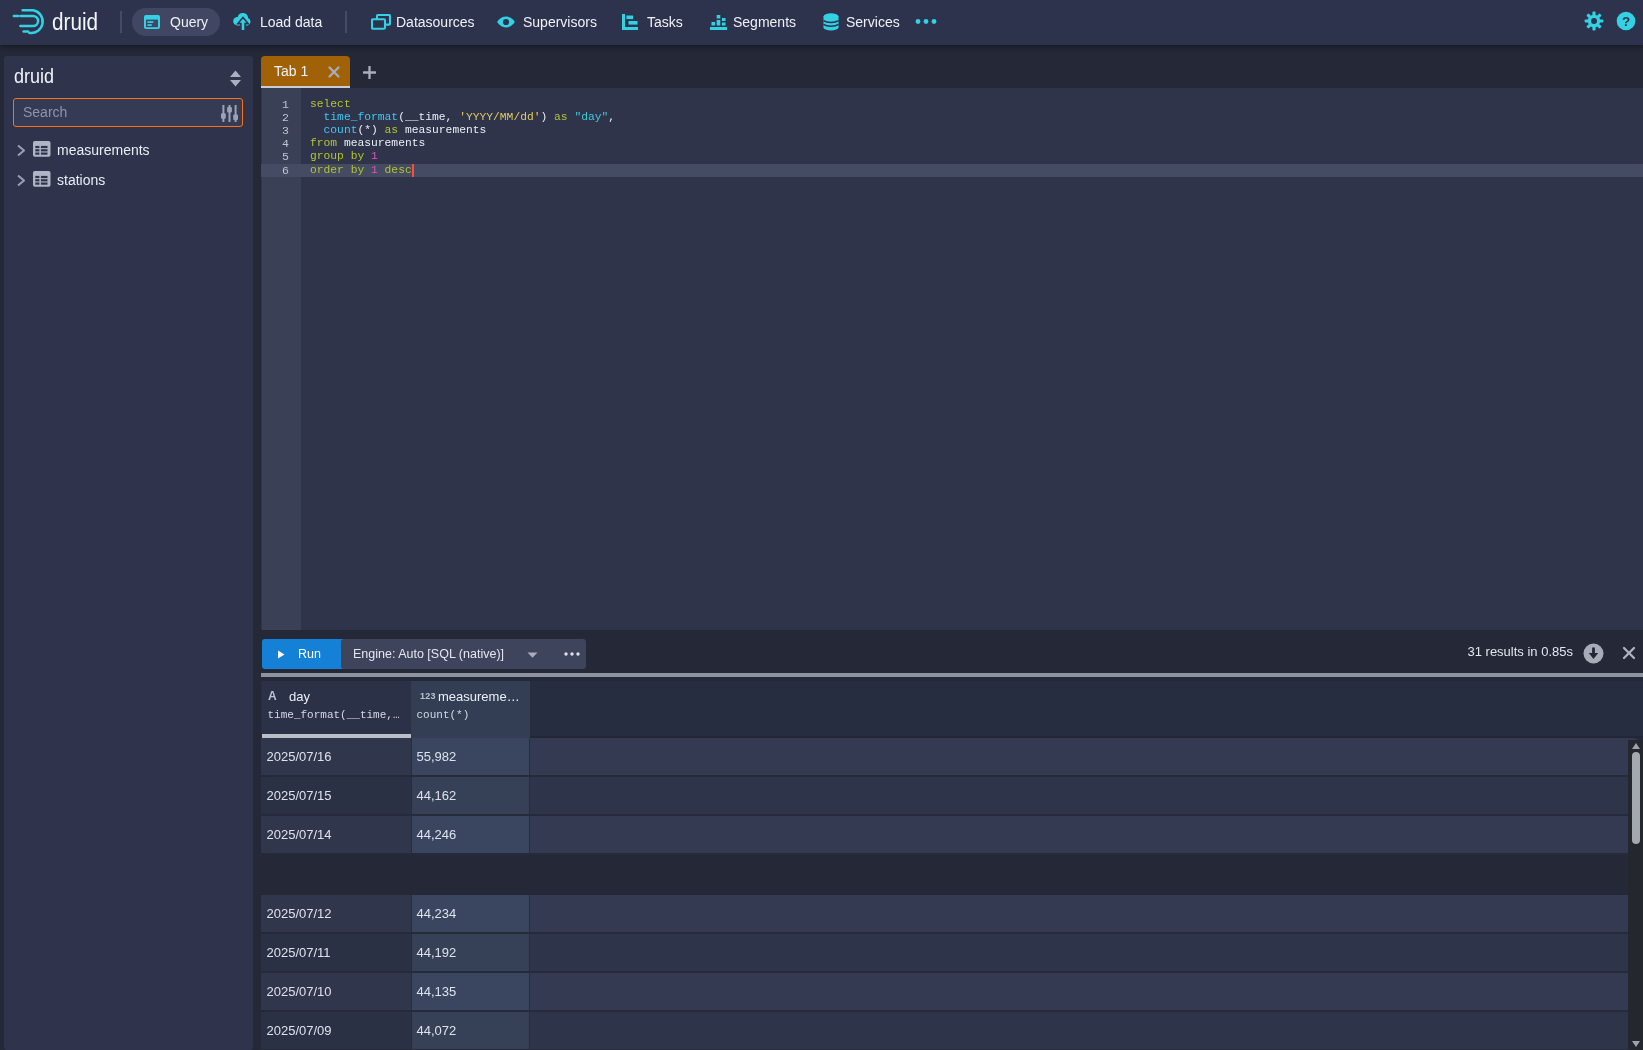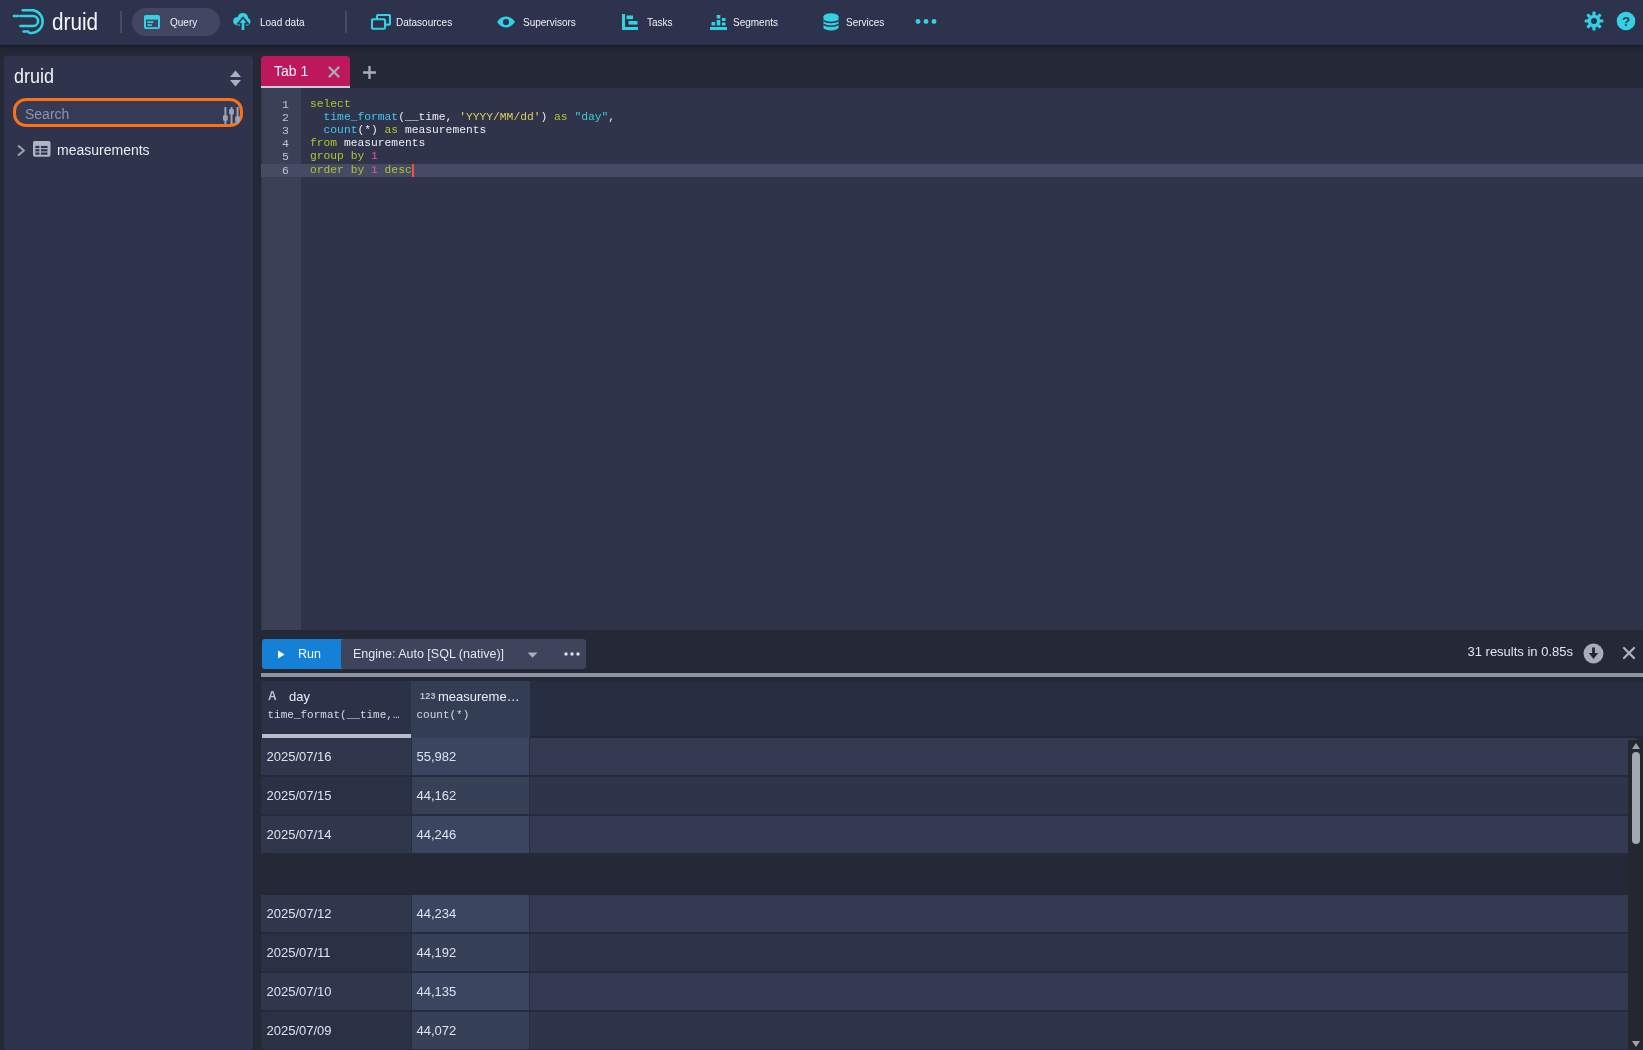--- a/index.html
+++ b/index.html
@@ -1,27 +1,27 @@
 <!DOCTYPE html>
 <html><head>
 <meta charset="utf-8">
 <style>
   * { margin:0; padding:0; box-sizing:border-box; }
   html,body { width:1643px; height:1050px; overflow:hidden; }
   body { background:#242837; font-family:"Liberation Sans", sans-serif; }
   .abs { position:absolute; }
   .nav { left:0; top:0; width:1643px; height:45px; background:#2e334d; box-shadow:0 2px 4px rgba(10,13,24,.5); }
-  .navtxt { color:#eef1f6; font-size:10px; line-height:45px; height:59px; }
+  .navtxt { color:#eef1f6; font-size:14px; line-height:45px; height:59px; }
   .pill { background:#414763; border-radius:14px; }
   .vdiv { width:2px; background:#454b63; top:11px; height:22px; }
   .side { left:4px; top:56px; width:249px; height:994px; background:#2f344c; border-radius:3px; }
   .mono { font-family:"Liberation Mono", monospace; }
 
   
-  .tab { left:261px; top:56px; width:89px; height:32px; background:#be185d; border-radius:4px 4px 0 0; }
+  .tab { left:261px; top:56px; width:89px; height:32px; background:#a16207; border-radius:4px 4px 0 0; }
   .editor { left:261px; top:88px; width:1382px; height:542px; background:#2f344a; }
   .gutter { left:1px; top:0; width:39px; height:542px; background:#3a4055; }
   .gutnums { left:1px; top:9.6px; width:27px; color:#bdc3d1; font-size:11.5px; line-height:13.2px; text-align:right; }
   .code { left:49px; top:9.6px; font-size:11.3px; line-height:13.2px; color:#eaedf4; white-space:pre; }
   .k { color:#b3c32e; } .f { color:#3ec8f0; } .s { color:#e3ca60; } .q { color:#3fcada; } .n { color:#e253bb; }
 
   
   .btn { height:30px; top:9px; border-radius:3px; background:#3d445c; color:#e3e7ef; font-size:12.5px; }
 
   
@@ -139,21 +139,21 @@
       <text x="10" y="14.6" text-anchor="middle" font-family="Liberation Sans" font-size="13.5" font-weight="bold" fill="#2e334d">?</text>
     </svg>
   </div>
 
   <div class="abs side">
     <div class="abs" style="left:10px;top:9px;font-size:20px;color:#f1f4f9;transform:scaleX(.9);transform-origin:left;">druid</div>
     <svg class="abs" style="left:225px;top:14px;" width="13" height="17" viewBox="0 0 13 17">
       <path d="M6.5 0.5 L12 7 H1 Z" fill="#a9b0bf"></path>
       <path d="M6.5 16.5 L12 10 H1 Z" fill="#a9b0bf"></path>
     </svg>
-    <div class="abs" style="left:9px;top:42px;width:230px;height:29px;background:#353b54;border:3px solid #f97316;border-radius:13px;">
+    <div class="abs" style="left:9px;top:42px;width:230px;height:29px;background:#353b54;border:1px solid #f97316;border-radius:3px;">
       <div class="abs" style="left:9px;top:0;line-height:27px;font-size:14px;color:#8d95a9;">Search</div>
       <svg class="abs" style="left:207px;top:5.5px;" width="17" height="17" viewBox="0 0 17 17">
         <g fill="#9aa2b6">
           <rect x="1.4" y="0" width="2" height="17"></rect>
           <rect x="7.5" y="0" width="2" height="17"></rect>
           <rect x="13.6" y="0" width="2" height="17"></rect>
           <rect x="0" y="8.3" width="4.8" height="5.4" rx="1"></rect>
           <rect x="6.1" y="2" width="4.8" height="5.4" rx="1"></rect>
           <rect x="12.2" y="9.5" width="4.8" height="5.4" rx="1"></rect>
         </g>
@@ -170,20 +170,37 @@
           <rect x="2.3" y="4.9" width="4.1" height="2.2"></rect>
           <rect x="7.9" y="4.9" width="6.6" height="2.2"></rect>
           <rect x="2.3" y="8.2" width="4.1" height="2.2"></rect>
           <rect x="7.9" y="8.2" width="6.6" height="2.2"></rect>
           <rect x="2.3" y="11.5" width="4.1" height="2.2"></rect>
           <rect x="7.9" y="11.5" width="6.6" height="2.2"></rect>
         </g>
       </svg>
       <div class="abs" style="left:53px;top:0;line-height:30px;font-size:14px;color:#e9edf4;">measurements</div>
     </div>
+    <div class="abs" style="left:0;top:109px;width:249px;height:30px;">
+      <svg class="abs" style="left:12px;top:9px;" width="10" height="13" viewBox="0 0 10 13">
+          <path d="M2 1.5 L8 6.5 L2 11.5" fill="none" stroke="#97a0b2" stroke-width="2.1" stroke-linejoin="round"></path>
+        </svg>
+      <svg class="abs" style="left:28.5px;top:6px;" width="18" height="16" viewBox="0 0 18 16">
+        <rect x="0" y="0" width="17.5" height="15.8" rx="1.8" fill="#aeb5c5"></rect>
+        <g fill="#2f344c">
+          <rect x="2.3" y="4.9" width="4.1" height="2.2"></rect>
+          <rect x="7.9" y="4.9" width="6.6" height="2.2"></rect>
+          <rect x="2.3" y="8.2" width="4.1" height="2.2"></rect>
+          <rect x="7.9" y="8.2" width="6.6" height="2.2"></rect>
+          <rect x="2.3" y="11.5" width="4.1" height="2.2"></rect>
+          <rect x="7.9" y="11.5" width="6.6" height="2.2"></rect>
+        </g>
+      </svg>
+      <div class="abs" style="left:53px;top:0;line-height:30px;font-size:14px;color:#e9edf4;">stations</div>
+    </div>
   </div>
 
   <div class="abs tab">
     <div class="abs" style="left:13px;top:0;line-height:30px;font-size:14px;color:#eef1f6;">Tab 1</div>
     <svg class="abs" style="left:67px;top:10px;" width="12" height="12" viewBox="0 0 12 12">
       <path d="M1.5 1.5 L10.5 10.5 M10.5 1.5 L1.5 10.5" stroke="#a9aeb9" stroke-width="2.2" stroke-linecap="round"></path>
     </svg>
   </div>
   <div class="abs" style="left:261px;top:85.5px;width:89px;height:2.5px;background:#c9cdd7;"></div>
   <svg class="abs" style="left:363px;top:66px;" width="13" height="13" viewBox="0 0 13 13">

